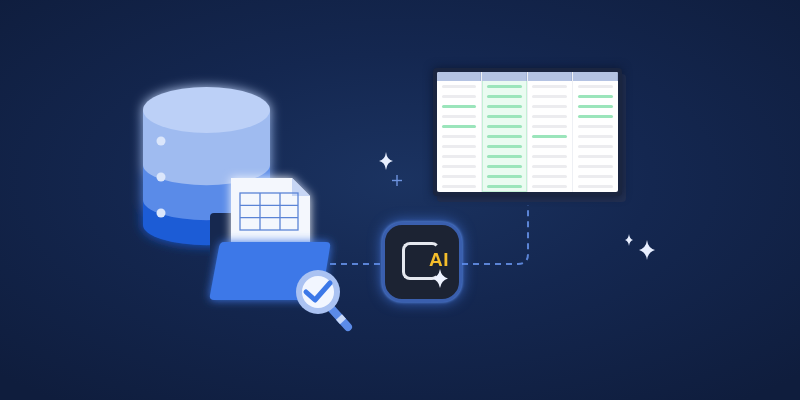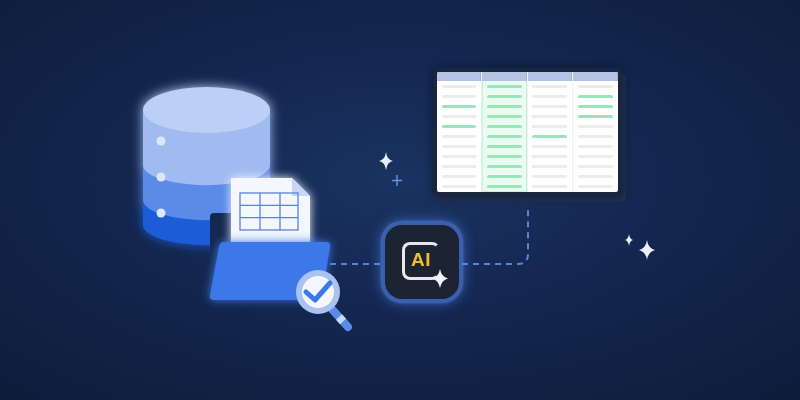--- a/index.html
+++ b/index.html
@@ -32,21 +32,21 @@
     border: 3px solid #3a5fae; box-sizing: border-box;
     box-shadow: 0 0 14px rgba(75,130,240,0.75), 0 0 3px rgba(120,170,255,0.9);
   }
   .ai-frame {
     position: absolute; left: 17px; top: 17px; width: 38px; height: 38px;
     border: 3px solid #e5e8ef; border-radius: 8px; box-sizing: border-box;
     border-right-color: transparent; border-bottom-color: #e5e8ef;
   }
   .ai-text {
     position: absolute; left: 17px; top: 23px; width: 38px; text-align: center;
-    color: #f4bd2b; font-weight: bold; font-size: 19px; line-height: 24px; letter-spacing: 0.5px;
+    color: #f4bd2b; font-weight: bold; font-size: 19px; line-height: 24px; letter-spacing: 0.5px; padding-left: 18px;
   }
 </style>
 </head>
 <body>
 
 <svg width="800" height="400">
   <path d="M330 264 L382 264" stroke="#5b84d6" stroke-width="2" stroke-dasharray="6 5" fill="none"></path>
   <path d="M462 264 L518 264 Q528 264 528 254 L528 205" stroke="#5b84d6" stroke-width="2" stroke-dasharray="6 5" fill="none"></path>
 
   <path d="M386 152 Q387 160 393 161 Q387 162 386 170 Q385 162 379 161 Q385 160 386 152 Z" fill="#e8efff"></path>

